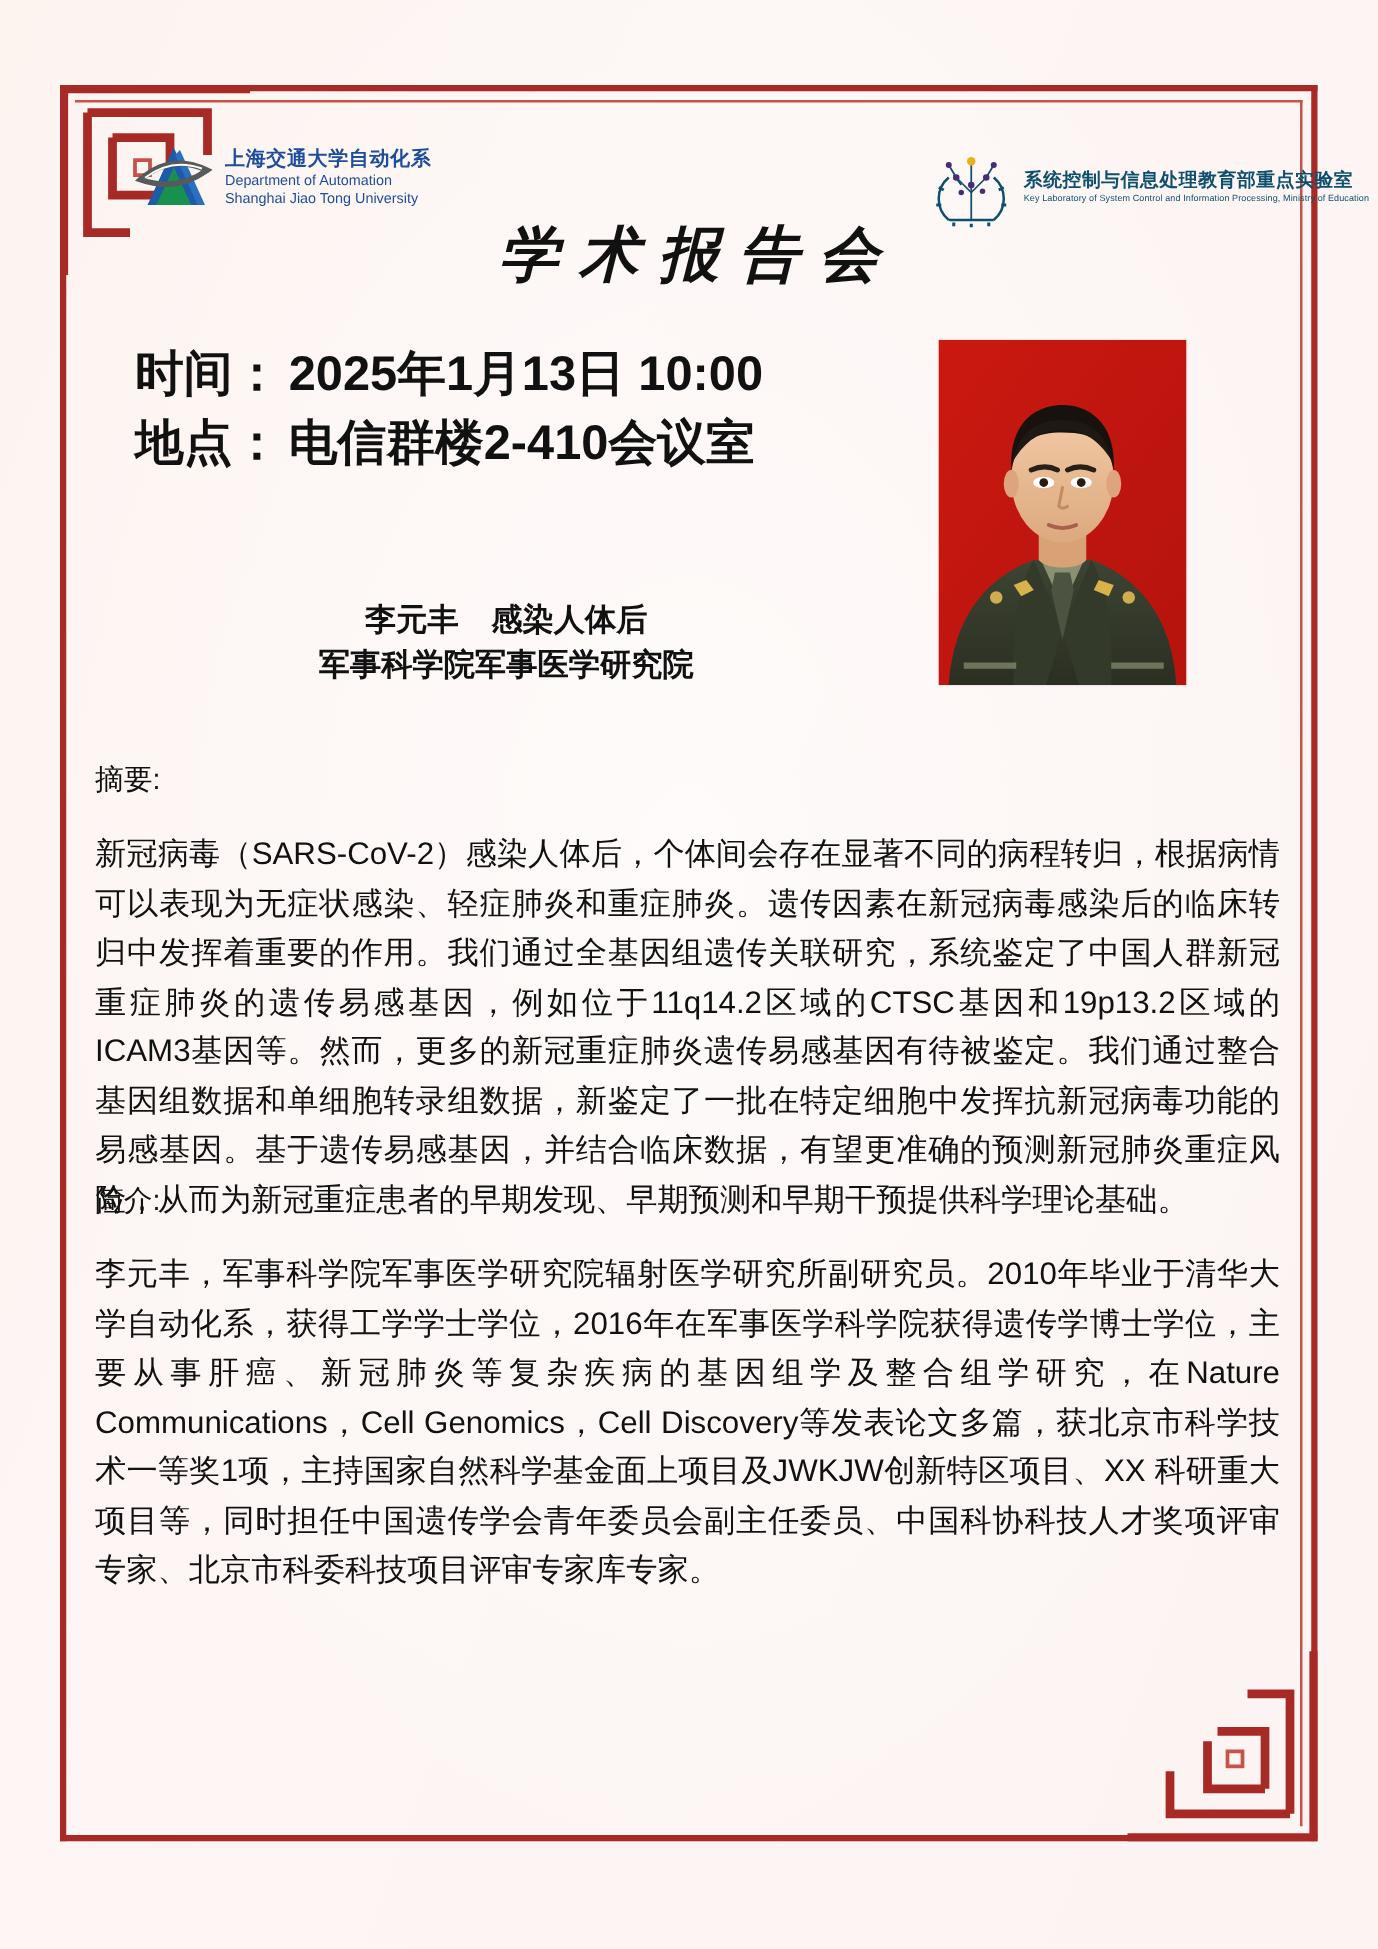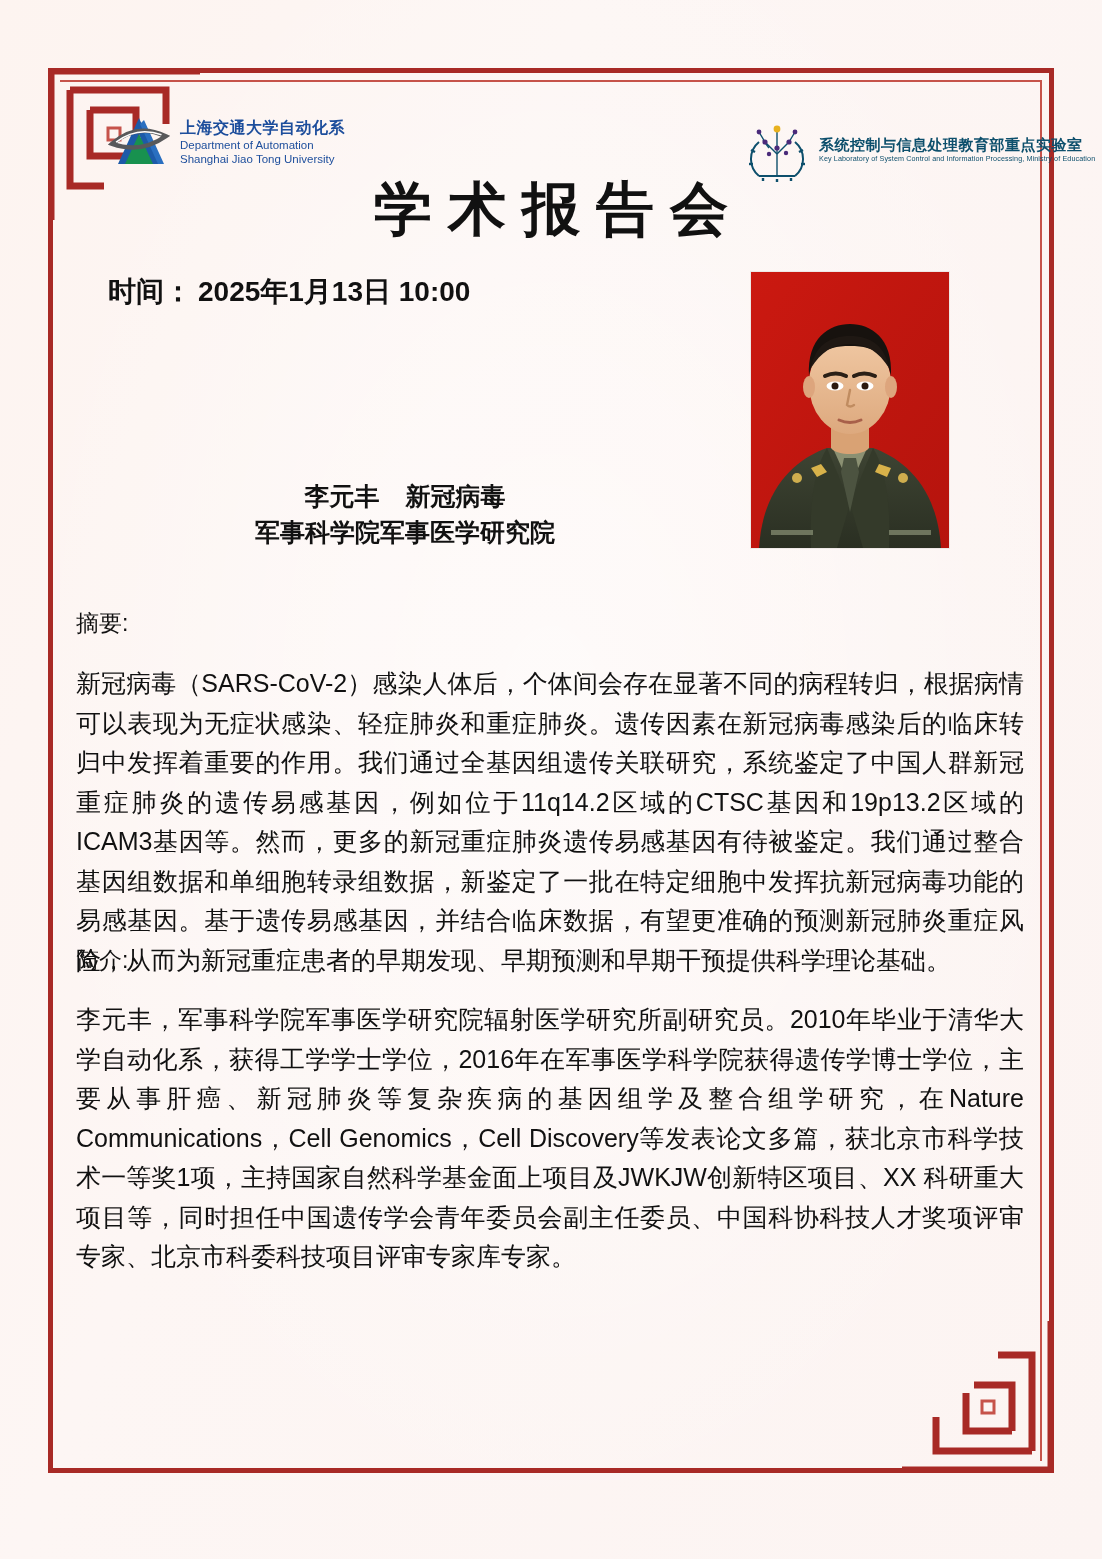--- a/index.html
+++ b/index.html
@@ -100,34 +100,35 @@
   .logo-right .logo-text-en { color: #0d4f6c; font-size: 7.2px; letter-spacing: 0.1px; }
 
   
   .main-title {
     position: absolute;
     left: 0;
     top: 178px;
     width: 1102px;
     text-align: center;
     font-family: "DejaVu Serif", "Liberation Serif", serif;
-    font-size: 58px;
+    font-size: 48px;
     font-weight: bold;
+    font-style: italic;
     color: #111111;
     letter-spacing: 16px;
     text-indent: 16px;
     line-height: 1.1;
   }
 
   
   .meta-block {
     position: absolute;
     left: 108px;
     top: 272px;
-    font-size: 28px;
+    font-size: 39px;
     font-weight: bold;
     color: #111111;
     line-height: 1.42;
     white-space: nowrap;
   }
   .meta-line { display: block; }
   .meta-label { margin-right: 6px; }
 
   
   .portrait-wrap {
@@ -302,20 +303,23 @@
       </div>
     </div>
   </div>
 
   <div class="main-title">学术报告会</div>
 
   <div class="meta-block">
     <span class="meta-line">
       <span class="meta-label">时间：</span><span>2025年1月13日 10:00</span>
     </span>
+    <span class="meta-line">
+      <span class="meta-label">地点：</span><span>电信群楼2-410会议室</span>
+    </span>
   </div>
 
   <div class="portrait-wrap">
     <div class="portrait">
       <svg width="198" height="276" viewBox="0 0 198 276">
         <rect x="0" y="0" width="198" height="276" fill="#c4160f"></rect>
         <rect x="0" y="0" width="198" height="276" fill="url(#bgv)"></rect>
         <defs>
           <linearGradient id="bgv" x1="0" y1="0" x2="1" y2="1">
             <stop offset="0%" stop-color="#d41c12" stop-opacity="0.45"></stop>
@@ -369,21 +373,21 @@
 
         <rect x="20" y="258" width="42" height="5" fill="#9aa184" opacity="0.6"></rect>
         <rect x="138" y="258" width="42" height="5" fill="#9aa184" opacity="0.6"></rect>
       </svg>
     </div>
   </div>
 
 
   <div class="speaker">
     <div class="speaker-name-row">
-      <span>李元丰</span><span class="gap"></span><span>新冠病毒</span>
+      <span>李元丰</span><span class="gap"></span><span>感染人体后</span>
     </div>
     <div>军事科学院军事医学研究院</div>
   </div>
 
   <div class="section-head head-abstract">摘要:</div>
   <div class="body-text body-abstract">
     <p>新冠病毒（SARS-CoV-2）感染人体后，个体间会存在显著不同的病程转归，根据病情可以表现为无症状感染、轻症肺炎和重症肺炎。遗传因素在新冠病毒感染后的临床转归中发挥着重要的作用。我们通过全基因组遗传关联研究，系统鉴定了中国人群新冠重症肺炎的遗传易感基因，例如位于11q14.2区域的CTSC基因和19p13.2区域的ICAM3基因等。然而，更多的新冠重症肺炎遗传易感基因有待被鉴定。我们通过整合基因组数据和单细胞转录组数据，新鉴定了一批在特定细胞中发挥抗新冠病毒功能的易感基因。基于遗传易感基因，并结合临床数据，有望更准确的预测新冠肺炎重症风险，从而为新冠重症患者的早期发现、早期预测和早期干预提供科学理论基础。</p>
   </div>
 
   <div class="section-head head-bio">简介:</div>

